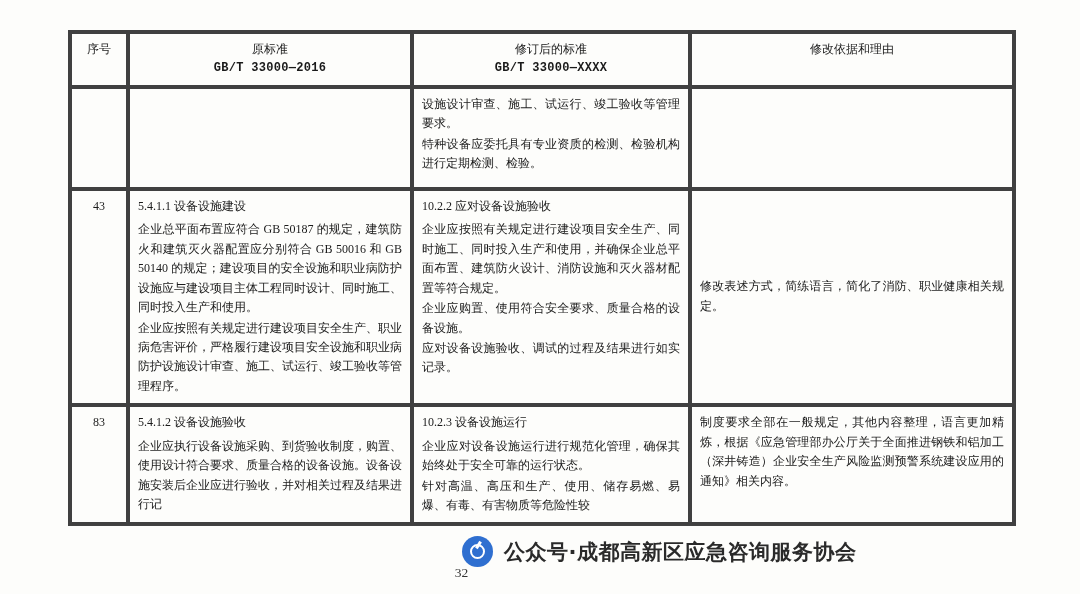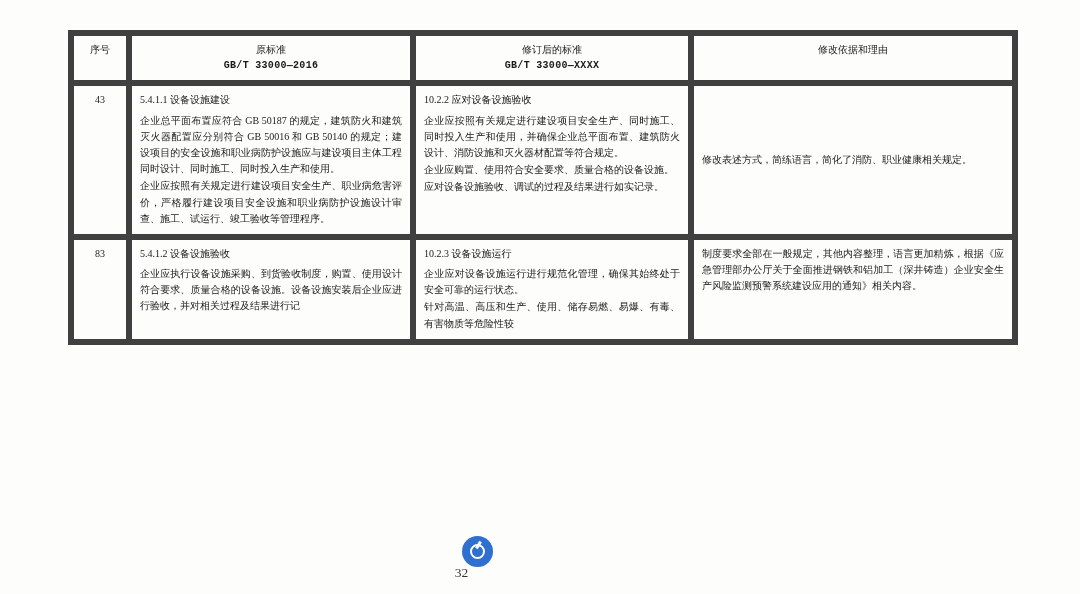--- a/index.html
+++ b/index.html
@@ -24,24 +24,24 @@
   }
   .doc-table {
     position: absolute;
     left: 68px;
     top: 30px;
     width: 944px;
     border-collapse: collapse;
     table-layout: fixed;
   }
   .doc-table td, .doc-table th {
-    border: 6px solid #404040;
+    border: 4px solid #404040;
     vertical-align: top;
     padding: 6px 8px 6px 8px;
-    font-size: 10px;
+    font-size: 12px;
     line-height: 1.62;
     font-weight: 400;
   }
   .col-seq { width: 58px; }
   .col-old { width: 284px; }
   .col-new { width: 278px; }
   .col-reason { width: 324px; }
 
   thead th {
     text-align: center;
@@ -161,20 +161,29 @@
         </th>
         <th>
           <span>修订后的标准</span>
           <span class="h-line2">GB/T  33000—XXXX</span>
         </th>
         <th>修改依据和理由</th>
       </tr>
     </thead>
     <tbody>
 
+      <tr class="row-top">
+        <td class="cell-seq"></td>
+        <td></td>
+        <td>
+          <p class="para">设施设计审查、施工、试运行、竣工验收等管理要求。</p>
+          <p class="para">特种设备应委托具有专业资质的检测、检验机构进行定期检测、检验。</p>
+        </td>
+        <td class="cell-reason"></td>
+      </tr>
 
       <tr>
         <td class="cell-seq">43</td>
         <td>
           <p class="para heading">5.4.1.1 设备设施建设</p>
           <p class="para">企业总平面布置应符合 GB 50187 的规定，建筑防火和建筑灭火器配置应分别符合 GB 50016 和 GB 50140 的规定；建设项目的安全设施和职业病防护设施应与建设项目主体工程同时设计、同时施工、同时投入生产和使用。</p>
           <p class="para">企业应按照有关规定进行建设项目安全生产、职业病危害评价，严格履行建设项目安全设施和职业病防护设施设计审查、施工、试运行、竣工验收等管理程序。</p>
         </td>
         <td>
           <p class="para heading">10.2.2  应对设备设施验收</p>
@@ -205,15 +214,16 @@
 
     </tbody>
   </table>
 
   <div class="blur-strip"></div>
 
   <div class="page-number">32</div>
 
   <div class="watermark">
     <div class="wm-logo"></div>
+    <div class="wm-text">公众号·成都高新区应急咨询服务协会</div>
   </div>
 
 </div>
 
 </body></html>

